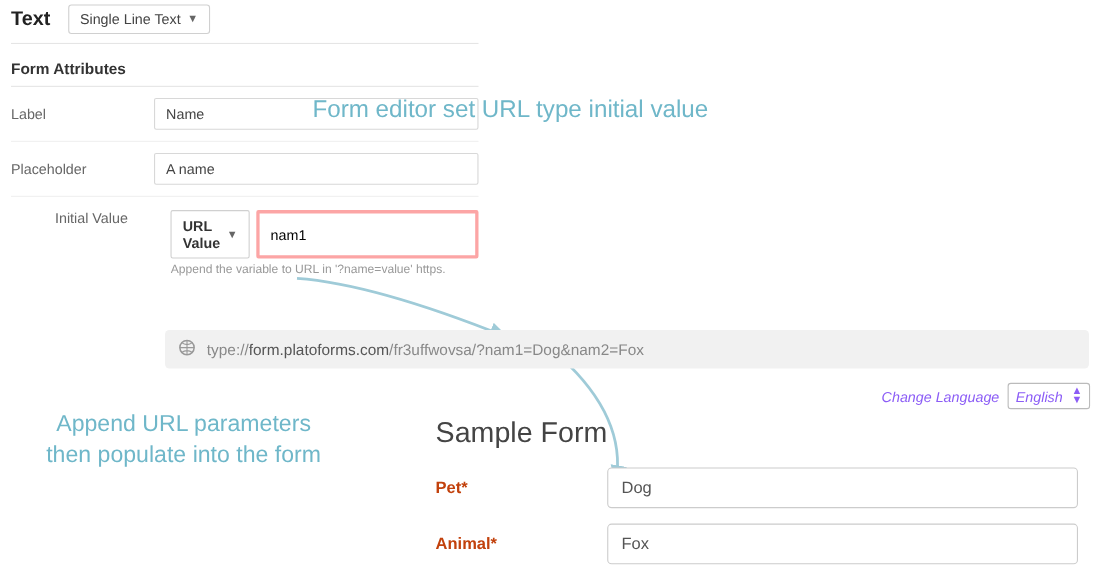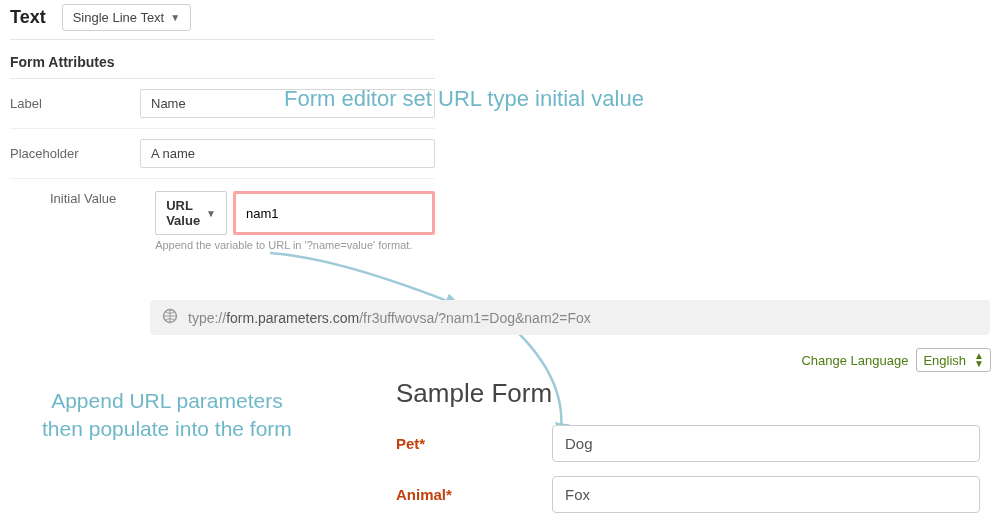--- a/index.html
+++ b/index.html
@@ -91,21 +91,21 @@
 
   .annotation-1 {
     position:absolute;
     left: 284px; top: 86px;
     font-size: 22px;
     color: #6fb7c9;
     font-weight: 400;
   }
   .annotation-2 {
     position:absolute;
-    left: 42px; top: 387px;
+    left: 42px; top: 372px;
     font-size: 21px;
     color: #6fb7c9;
     text-align:center;
     line-height:1.35;
   }
 
   .url-bar {
     position:absolute;
     left:150px; top:300px;
     width: 840px;
@@ -117,21 +117,21 @@
     color:#888;
     font-size:14px;
   }
   .url-bar .globe { margin-right:10px; }
   .url-host-strong { color:#555; }
 
   .lang-row {
     position:absolute;
     right:6px; top:348px;
     display:flex; align-items:center;
-    font-size:13px; color:#4d7c0f;
+    font-size:13px; color:#8b5cf6;font-style:italic;
   }
   .lang-select {
     border:1px solid #bbb; border-radius:3px;
     padding:3px 6px; margin-left:8px; font-size:13px;
     display:inline-flex; align-items:center; cursor:pointer;
     background:#fff;
   }
 
   .sample-form {
     position:absolute;
@@ -177,21 +177,21 @@
   <div class="field-row iv-row">
     <div class="field-label">Initial Value</div>
     <div class="iv-controls">
       <div class="iv-inputs">
         <span class="url-value-btn">
           <span>URL Value</span>
           <span class="caret">▼</span>
         </span>
         <input class="iv-text" value="nam1" style="">
       </div>
-      <div class="iv-hint">Append the variable to URL in '?name=value' format.</div>
+      <div class="iv-hint">Append the variable to URL in '?name=value' https.</div>
     </div>
   </div>
 </div>
 
 <div class="annotation-1">Form editor set URL type initial value</div>
 <div class="annotation-2">
   <span>Append URL parameters</span><br>
   <span>then populate into the form</span>
 </div>
 
@@ -214,21 +214,21 @@
 </svg>
 
 <div class="url-bar">
   <span class="globe">
     <svg width="16" height="16" viewBox="0 0 16 16">
         <circle cx="8" cy="8" r="6.5" fill="none" stroke="#999" stroke-width="1.4"></circle>
         <path d="M1.5 8 H14.5 M8 1.5 V14.5 M3 3.5 Q8 7 13 3.5 M3 12.5 Q8 9 13 12.5" stroke="#999" stroke-width="1" fill="none"></path>
       </svg>
   </span>
   <span>
-    <span>type://</span><span class="url-host-strong">form.parameters.com</span><span>/fr3uffwovsa/?nam1=Dog&amp;nam2=Fox</span>
+    <span>type://</span><span class="url-host-strong">form.platoforms.com</span><span>/fr3uffwovsa/?nam1=Dog&amp;nam2=Fox</span>
   </span>
 </div>
 
 <div class="lang-row">
   <span>Change Language</span>
   <span class="lang-select">
     <span>English</span>
     <span style="margin-left:8px;font-size:10px;line-height:8px;">▲<br>▼</span>
   </span>
 </div>

